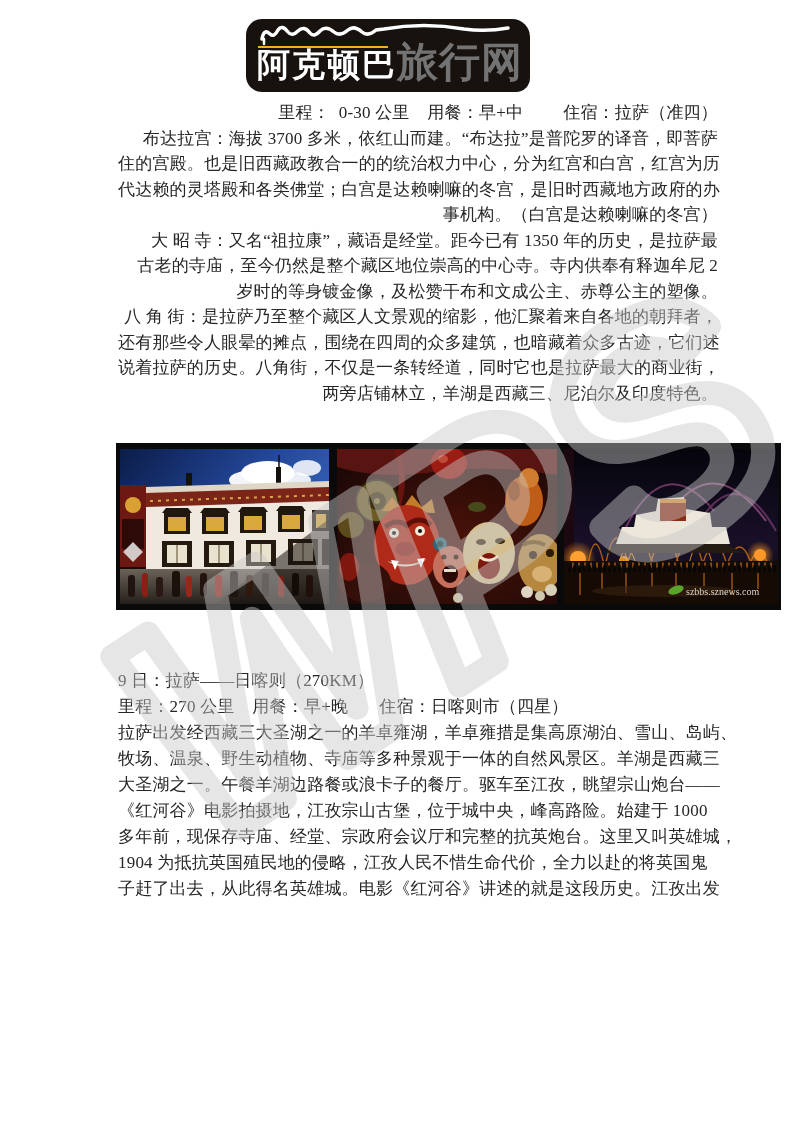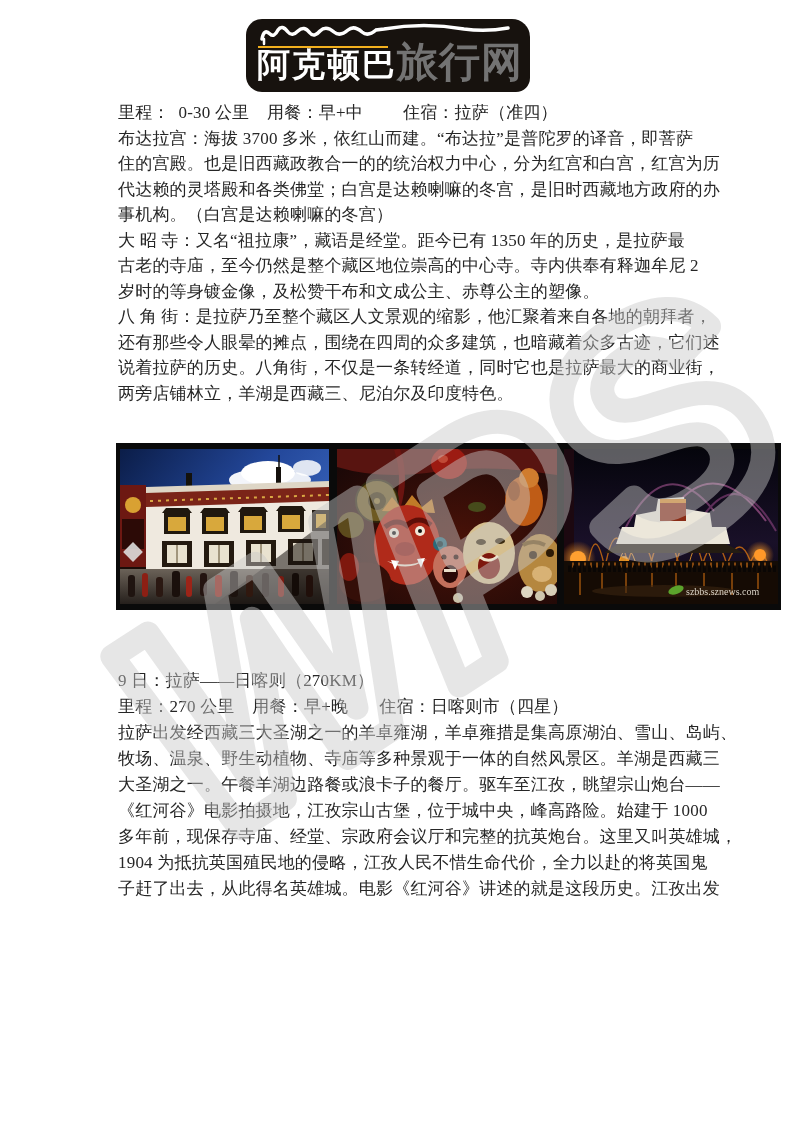--- a/index.html
+++ b/index.html
@@ -19,21 +19,21 @@
   #logo .brandrow{
     position:absolute;left:11px;bottom:2px;display:flex;align-items:baseline;
     font-family:"Liberation Sans","DejaVu Sans",sans-serif;font-weight:bold;white-space:nowrap;justify-content:space-between;
   }
   #logo .cn{font-size:33px;color:#ffffff;letter-spacing:2px;}
   #logo .net{font-size:41px;color:#737373;letter-spacing:1px;}
   
   .tblock{position:absolute;left:118px;width:600px;color:#262626;}
   .line{white-space:pre;font-size:17px;letter-spacing:0.2px;}
   #block1{top:100px;}
-  #block1 .line{line-height:25.5px;height:25.5px;}
+  #block1 .line{line-height:25.5px;height:25.5px;text-align:right;}
   #block2{top:668px;}
   #block2 .line{line-height:26px;height:26px;}
   
   #photostrip{
     position:absolute;left:116px;top:443px;width:665px;height:167px;
     background:#0a0a0a;
   }
   .photo{position:absolute;top:6px;height:155px;display:block;}
   #photo1{left:4px;width:209px;}
   #photo2{left:221px;width:220px;}

